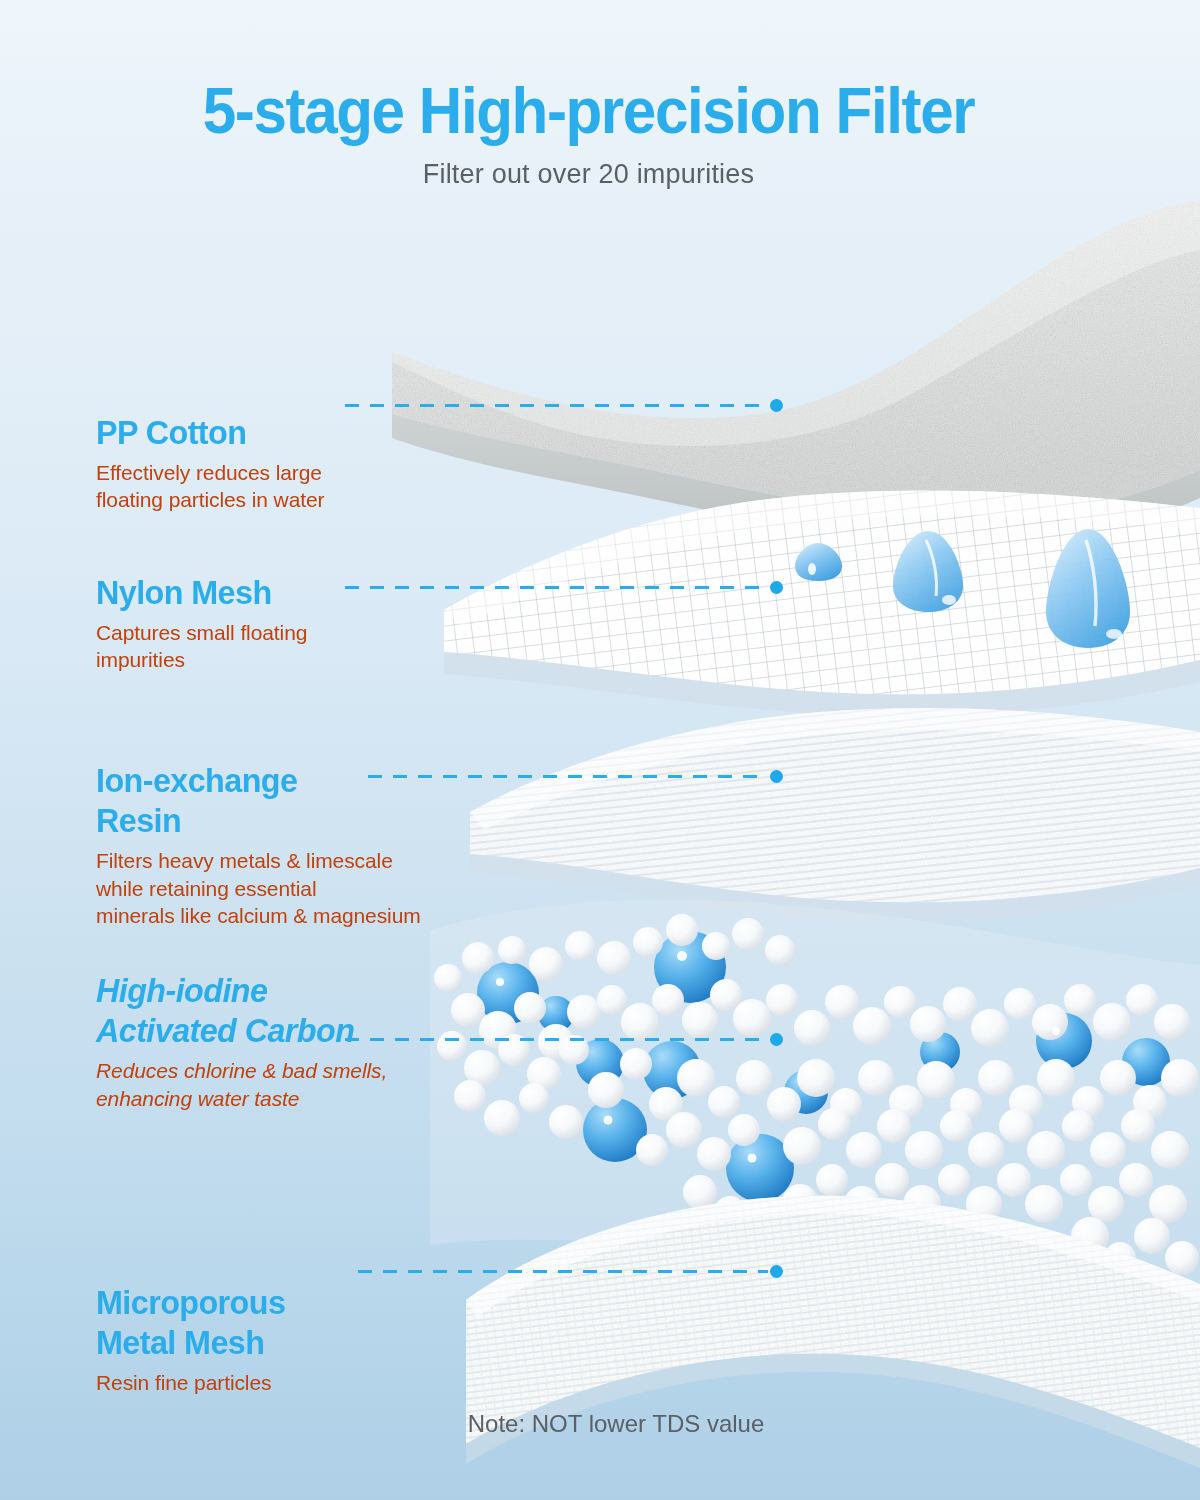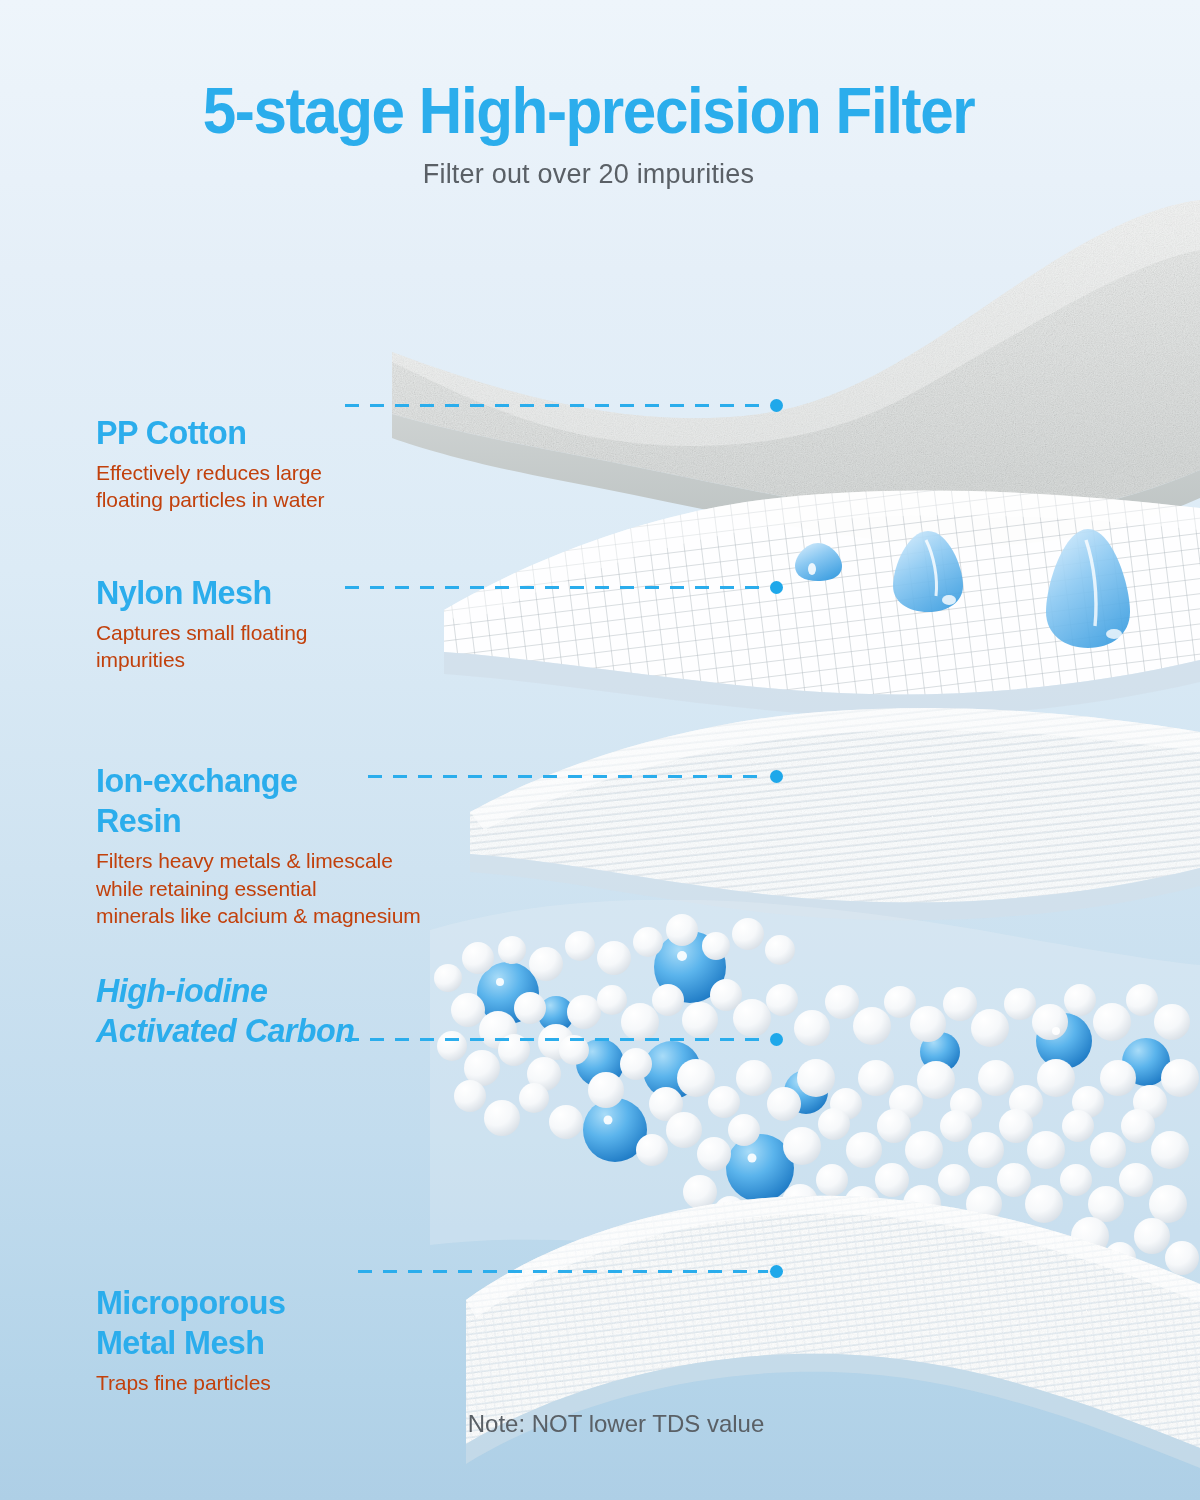--- a/index.html
+++ b/index.html
@@ -366,23 +366,25 @@
 
   <div class="label" style="top:572px;">
     <h3>Nylon Mesh</h3>
     <p>Captures small floating
 impurities</p>
   </div>
 
   <div class="label" style="top:970px;font-style:italic;">
     <h3>High-iodine
 Activated Carbon</h3>
+    <p>Reduces chlorine &amp; bad smells,
+enhancing water taste</p>
   </div>
 
   <div class="label" style="top:1282px;">
     <h3>Microporous
 Metal Mesh</h3>
-    <p>Traps fine particles</p>
+    <p>Resin fine particles</p>
   </div>
 
 </div>
 
 <div class="note" style="top:1410px;padding-left:32px;">Note: NOT lower TDS value</div>
 
 </body></html>

